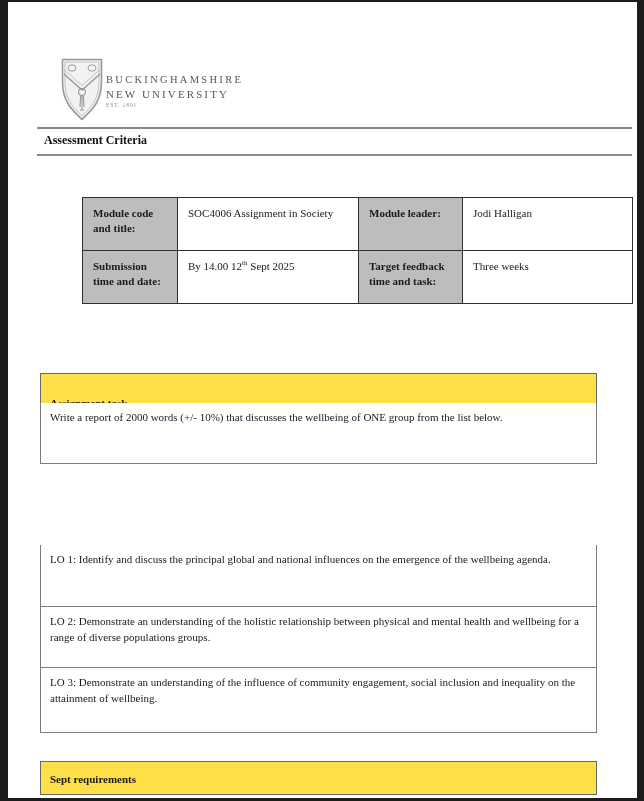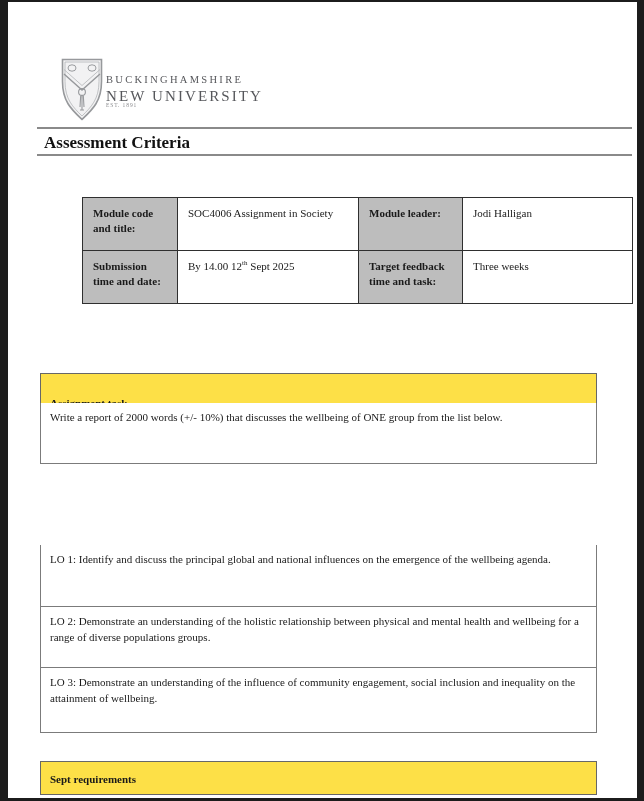--- a/index.html
+++ b/index.html
@@ -11,28 +11,28 @@
   }
   .page {
     position:absolute; left:8px; top:2px; width:629px; height:796px;
     background:#ffffff;
   }
   .abs { position:absolute; }
 
   
   .logo-shield { left:52px; top:55px; width:44px; height:66px; }
   .logo-name1 { left:98px; top:72px; font-size:10.5px; letter-spacing:2.3px; color:#56575b; }
-  .logo-name2 { left:98px; top:86px; font-size:15px; letter-spacing:2.1px; color:#56575b; }
+  .logo-name2 { left:98px; top:86px; font-size:11px; letter-spacing:2.1px; color:#56575b; }
   .logo-est   { left:98px; top:100px; font-size:5.5px; letter-spacing:0.9px; color:#8c8d90; }
 
   
   .rule { left:29px; width:595px; height:2px; background:#8a8a8a; }
   .rule-top { top:125px; }
   .rule-bottom { top:152px; }
-  .page-heading { left:36px; top:131px; font-size:17px; font-weight:bold; color:#111; }
+  .page-heading { left:36px; top:131px; font-size:12px; font-weight:bold; color:#111; }
 
   
   .info-table {
     left:74px; top:195px;
     border-collapse:collapse; table-layout:fixed; width:550px;
     font-size:11px; line-height:15px;
   }
   .info-table td {
     border:1px solid #2f2f2f; vertical-align:top; padding:8px 10px;
     height:53px; box-sizing:border-box;margin-left:40px;

